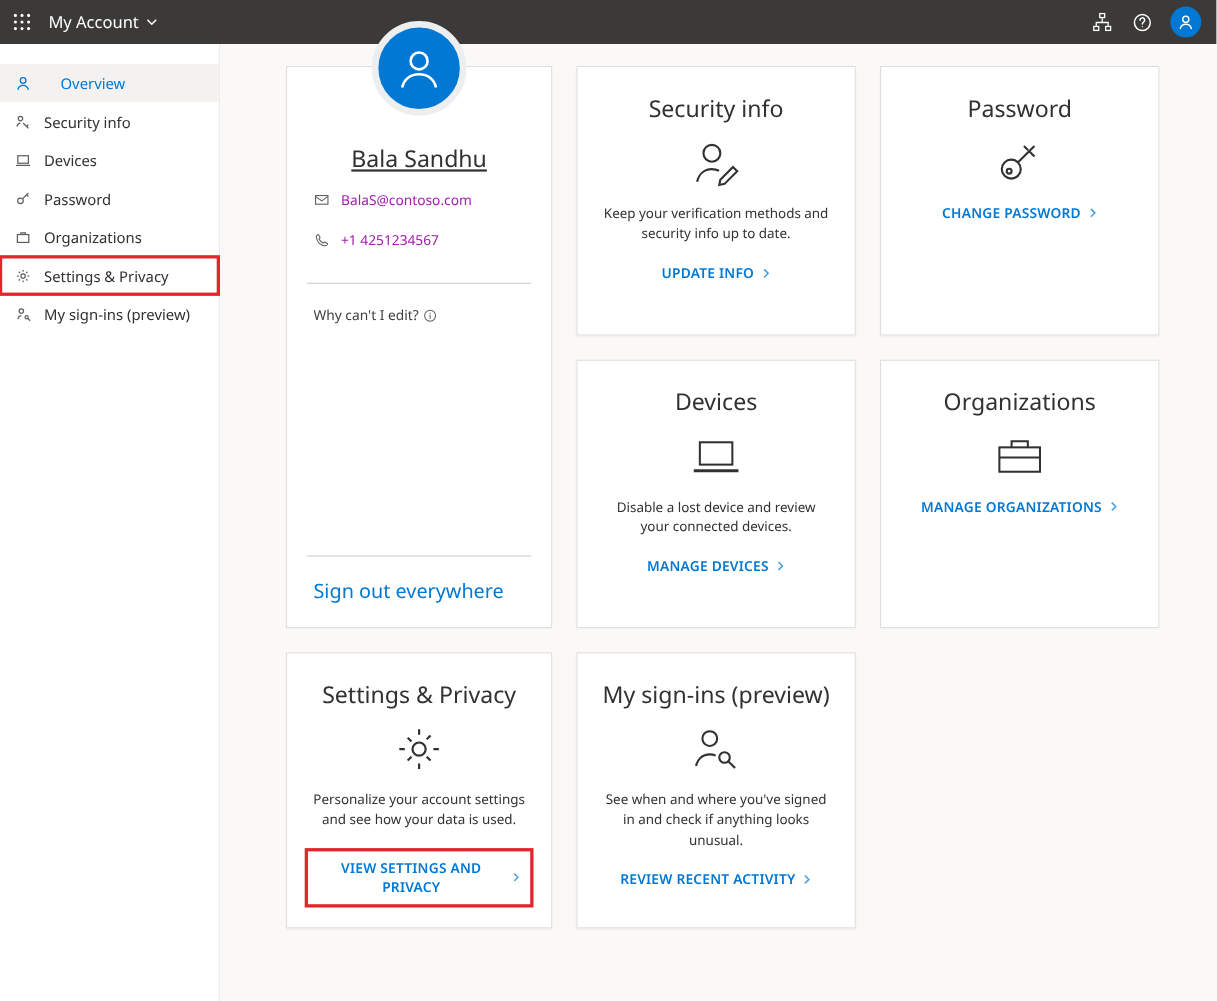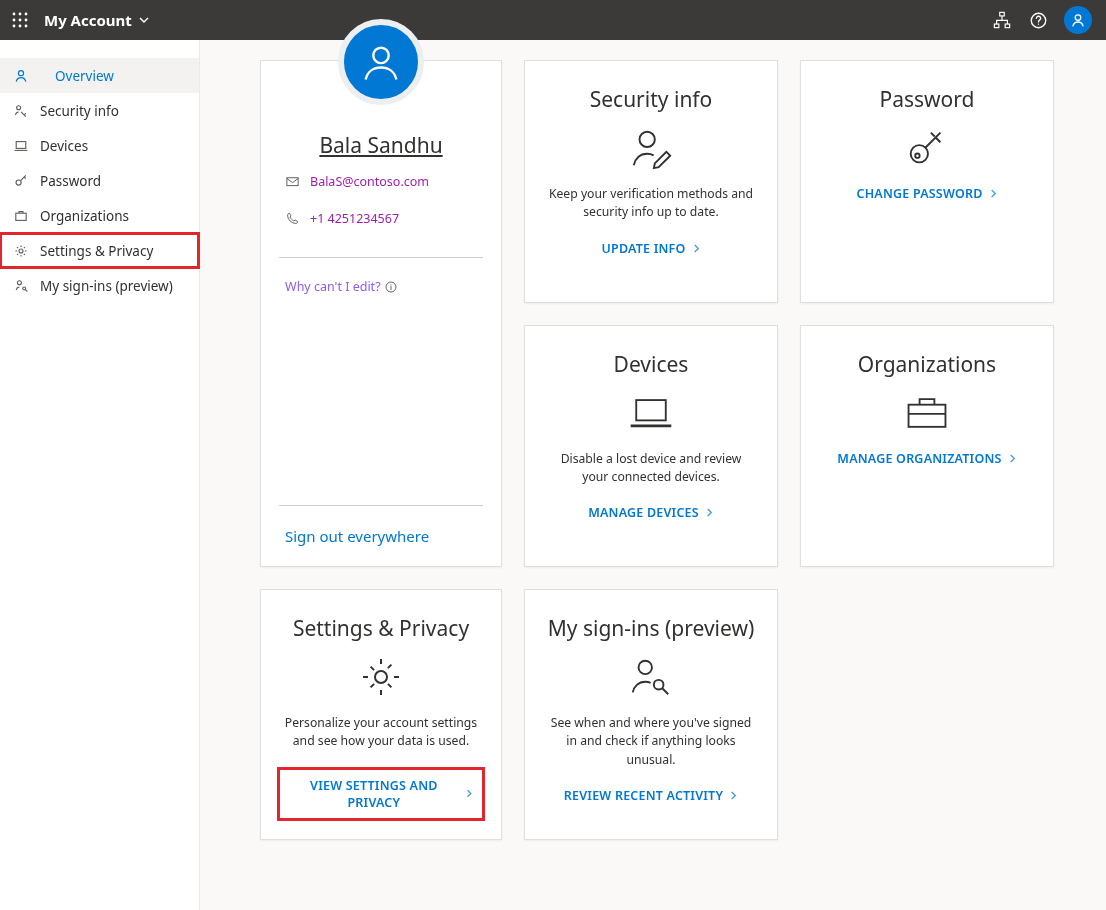--- a/index.html
+++ b/index.html
@@ -1,21 +1,21 @@
 <!DOCTYPE html>
 <html><head>
 <meta charset="utf-8">
 <style>
   * { box-sizing: border-box; margin: 0; padding: 0; font-family: "Segoe UI", system-ui, sans-serif; }
   body { width: 1106px; height: 910px; background: #faf9f8; overflow: hidden; }
 
   
   .topbar { height: 40px; background: #3b3a39; display: flex; align-items: center; padding-left: 8px; color: #fff; }
   .topbar .waffle { width: 24px; height: 24px; display:flex;align-items:center;justify-content:center;cursor:pointer;}
-  .topbar .title { margin-left: 12px; font-size: 15px; font-weight: 700; display:flex;align-items:center;gap:6px;cursor:pointer;}
+  .topbar .title { margin-left: 12px; font-size: 15px; font-weight: 400; display:flex;align-items:center;gap:6px;cursor:pointer;}
   .topbar .right { margin-left: auto; display:flex; align-items:center; gap:16px; padding-right:14px;}
   .topbar .right .ic { width:20px;height:20px;display:flex;align-items:center;justify-content:center;cursor:pointer;}
   .topbar .avatar { width:28px;height:28px;border-radius:50%;background:#0078d4;display:flex;align-items:center;justify-content:center;cursor:pointer;}
 
   
   .layout { display:flex; height: calc(100% - 40px); }
   .sidebar { width: 200px; background:#fff; border-right:1px solid #edebe9; padding-top:18px;}
   .side-item { display:flex; align-items:center; gap:10px; height:35px; padding:0 12px; font-size:13.5px; color:#323130; cursor:pointer;}
   .side-item .icon { width:18px;height:18px;display:flex;align-items:center;justify-content:center;color:#605e5c;}
   .side-item.active { background:#f3f2f1; color:#0078d4;gap:25px;}
@@ -32,23 +32,23 @@
   .action.highlight { outline:3px solid #e3262d; padding:8px 10px; outline-offset:-1px;}
 
   
   .profile-card { grid-row: span 2; text-align:left; align-items:stretch; position:relative; padding-top:70px;}
   .profile-wrap { position:absolute; top:-42px; left:50%; transform:translateX(-50%);}
   .profile-circle { width:86px; height:86px; border-radius:50%; background:#0078d4; display:flex;align-items:center;justify-content:center; border:6px solid #eceef0;}
   .profile-card .name { font-size:21px; font-weight:400; color:#323130; text-align:center; margin-bottom:14px;text-decoration:underline;}
   .profile-line { display:flex; align-items:center; gap:10px; font-size:12.5px; color:#a21caf; margin-bottom:20px; padding-left:6px;}
   .profile-line svg { color:#605e5c;}
   .profile-card hr { border:none; border-top:1px solid #d2d0ce; margin: 10px 0 20px;}
-  .why-edit { font-size:12.5px; color:#8b5cf6; display:flex;align-items:center;gap:4px;padding-left:6px;}
+  .why-edit { font-size:12.5px; color:#404040; display:flex;align-items:center;gap:4px;padding-left:6px;}
   .signout-sep { border:none; border-top:1px solid #d2d0ce; margin-top:auto; margin-bottom:14px;}
-  .signout { font-size:15px; color:#0078d4; cursor:pointer;padding-left:6px;}
+  .signout { font-size:18px; color:#0078d4; cursor:pointer;padding-left:6px;}
 
   .profile-spacer{flex:1;min-height:200px;}
 </style>
 </head>
 <body>
 
 <div class="topbar">
   <div class="waffle">
     <svg width="16" height="16" viewBox="0 0 16 16" fill="#fff">
         <circle cx="2" cy="2" r="1.4"></circle>

